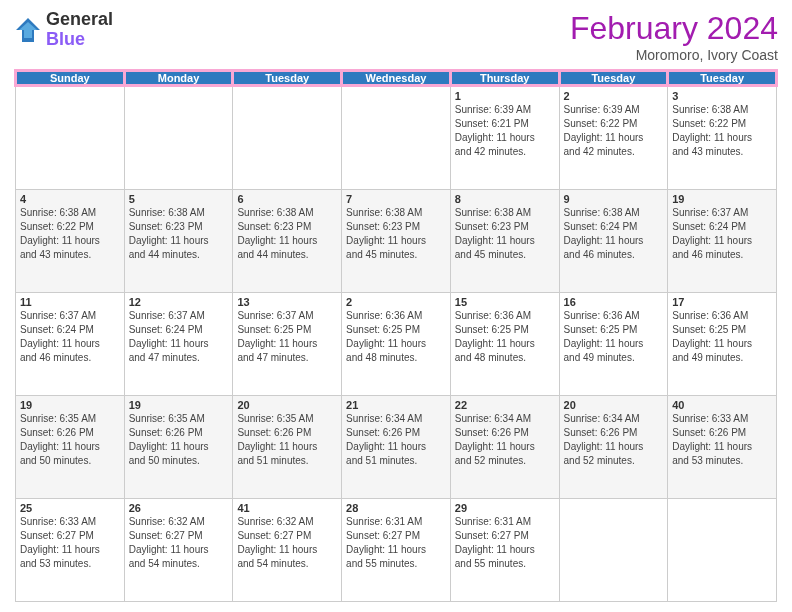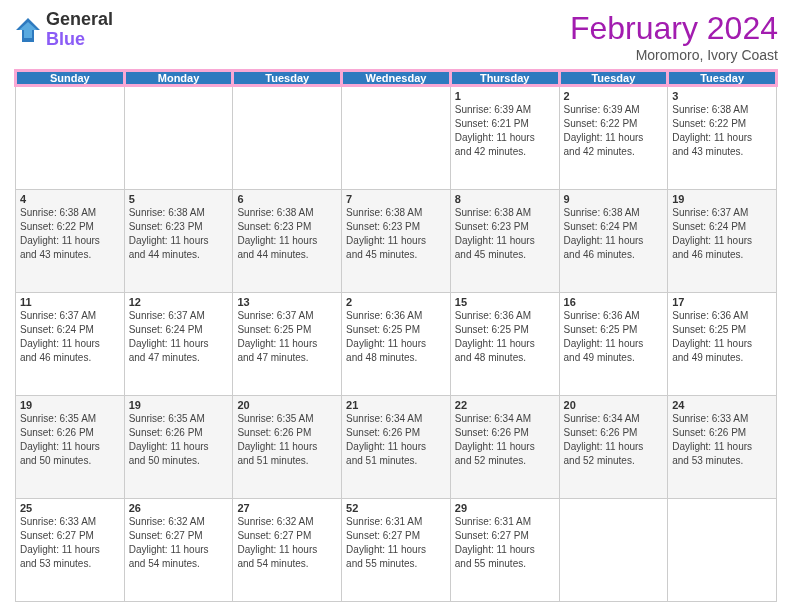--- a/index.html
+++ b/index.html
@@ -303,21 +303,21 @@
 and 52 minutes.</div>
           </td>
           <td>
             <span class="day-num">20</span>
             <div class="day-info" style="white-space: pre-line;">Sunrise: 6:34 AM
 Sunset: 6:26 PM
 Daylight: 11 hours
 and 52 minutes.</div>
           </td>
           <td>
-            <span class="day-num">24</span>
+            <span class="day-num">40</span>
             <div class="day-info" style="white-space: pre-line;">Sunrise: 6:33 AM
 Sunset: 6:26 PM
 Daylight: 11 hours
 and 53 minutes.</div>
           </td>
         </tr>
         <tr>
           <td>
             <span class="day-num">25</span>
             <div class="day-info" style="white-space: pre-line;">Sunrise: 6:33 AM
@@ -326,28 +326,28 @@
 and 53 minutes.</div>
           </td>
           <td>
             <span class="day-num">26</span>
             <div class="day-info" style="white-space: pre-line;">Sunrise: 6:32 AM
 Sunset: 6:27 PM
 Daylight: 11 hours
 and 54 minutes.</div>
           </td>
           <td>
-            <span class="day-num">27</span>
+            <span class="day-num">41</span>
             <div class="day-info" style="white-space: pre-line;">Sunrise: 6:32 AM
 Sunset: 6:27 PM
 Daylight: 11 hours
 and 54 minutes.</div>
           </td>
           <td>
-            <span class="day-num">52</span>
+            <span class="day-num">28</span>
             <div class="day-info" style="white-space: pre-line;">Sunrise: 6:31 AM
 Sunset: 6:27 PM
 Daylight: 11 hours
 and 55 minutes.</div>
           </td>
           <td>
             <span class="day-num">29</span>
             <div class="day-info" style="white-space: pre-line;">Sunrise: 6:31 AM
 Sunset: 6:27 PM
 Daylight: 11 hours

